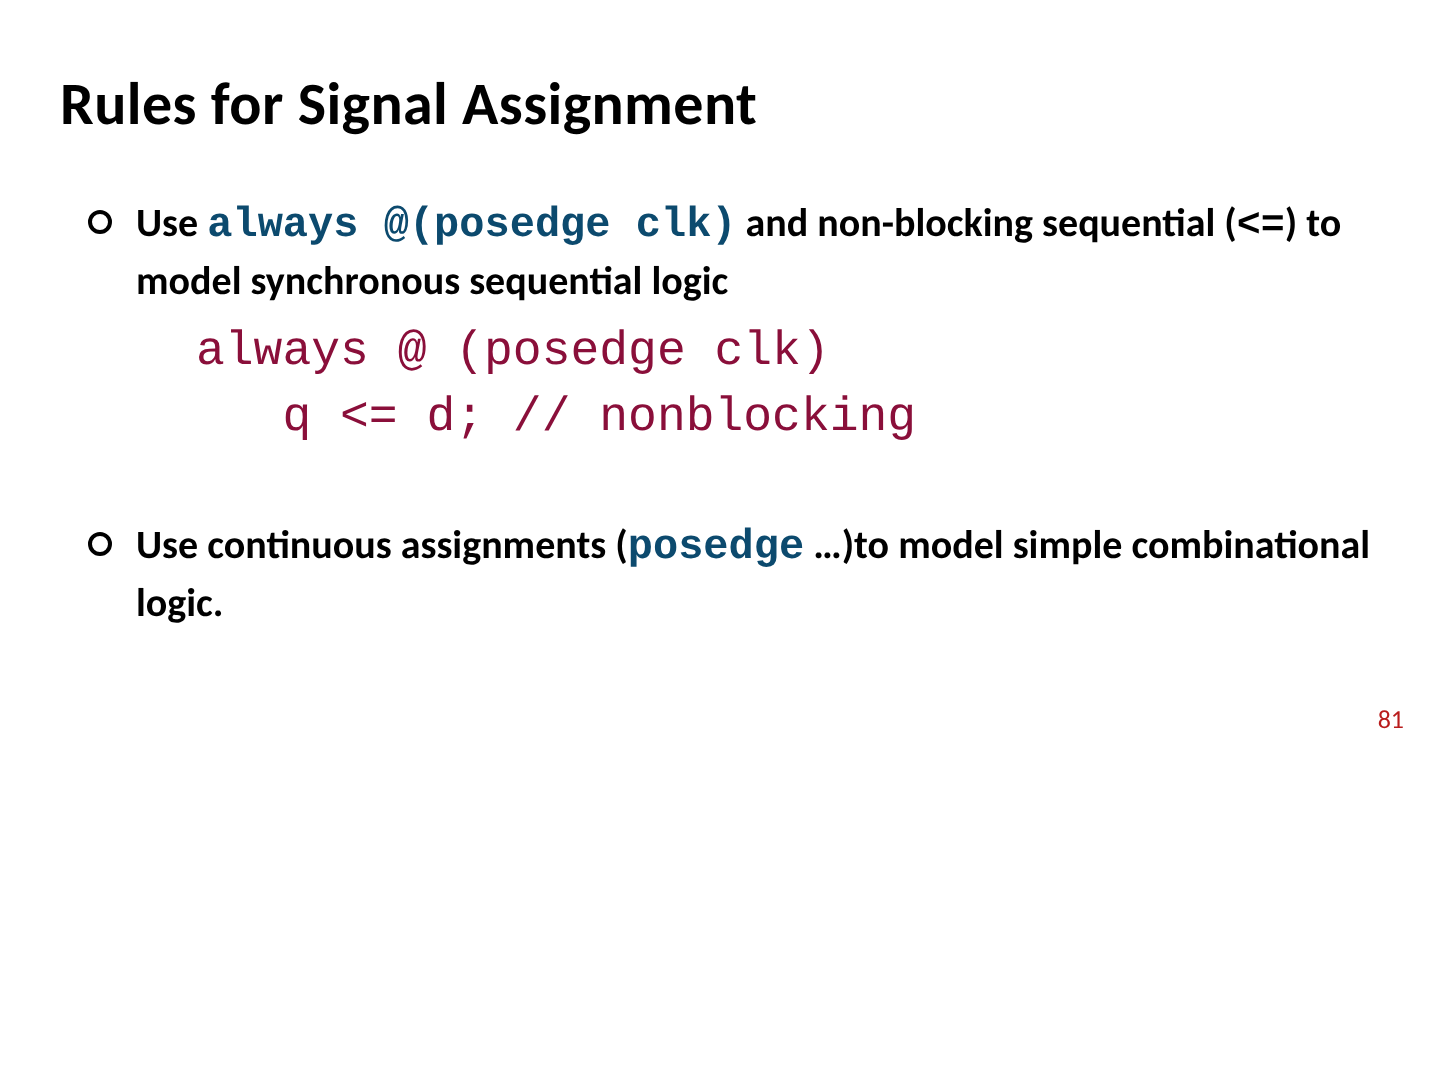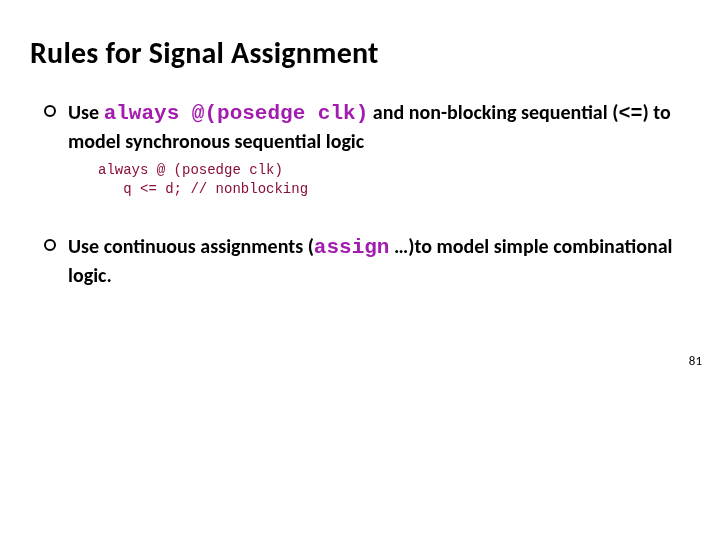--- a/index.html
+++ b/index.html
@@ -42,42 +42,42 @@
     box-sizing: border-box;
   }
   .bullet-text {
     font-size: 20px;
     font-weight: 700;
     line-height: 1.35;
   }
   .bullet-text .code-strong {
     font-family: "Courier New", monospace;
     font-weight: 700;
-    color: #a21caf;
+    color: #0c4a6e;
     font-size: 21px;
   }
   .bullet-text .op {
     font-family: "Courier New", monospace;
     font-weight: 700;
   }
   .code-block {
     font-family: "Courier New", monospace;
-    font-size: 14px;
+    font-size: 24px;
     color: #8a0f3a;
     font-weight: 400;
     white-space: pre;
     margin: 6px 0 34px 68px;
     line-height: 1.35;
   }
   .page-num {
     position: absolute;
     right: 18px;
     bottom: 12px;
     font-size: 13px;
-    color: #000000;
+    color: #b91c1c;
   }
 </style>
 </head>
 <body>
 
 <div class="slide">
 
   <div class="title">Rules for Signal Assignment</div>
 
   <div class="bullet">
@@ -85,18 +85,18 @@
     <span class="bullet-text">
       <span>Use </span><span class="code-strong">always @(posedge clk)</span><span> and non-blocking sequential (</span><span class="op">&lt;=</span><span>) to model synchronous sequential logic</span>
     </span>
   </div>
   <div class="code-block">always @ (posedge clk)
    q &lt;= d; // nonblocking</div>
 
   <div class="bullet">
     <span class="bullet-marker"></span>
     <span class="bullet-text">
-      <span>Use continuous assignments (</span><span class="code-strong">assign</span><span> …)to model simple combinational logic.</span>
+      <span>Use continuous assignments (</span><span class="code-strong">posedge</span><span> …)to model simple combinational logic.</span>
     </span>
   </div>
 
   <div class="page-num">81</div>
 </div>
 
 </body></html>

